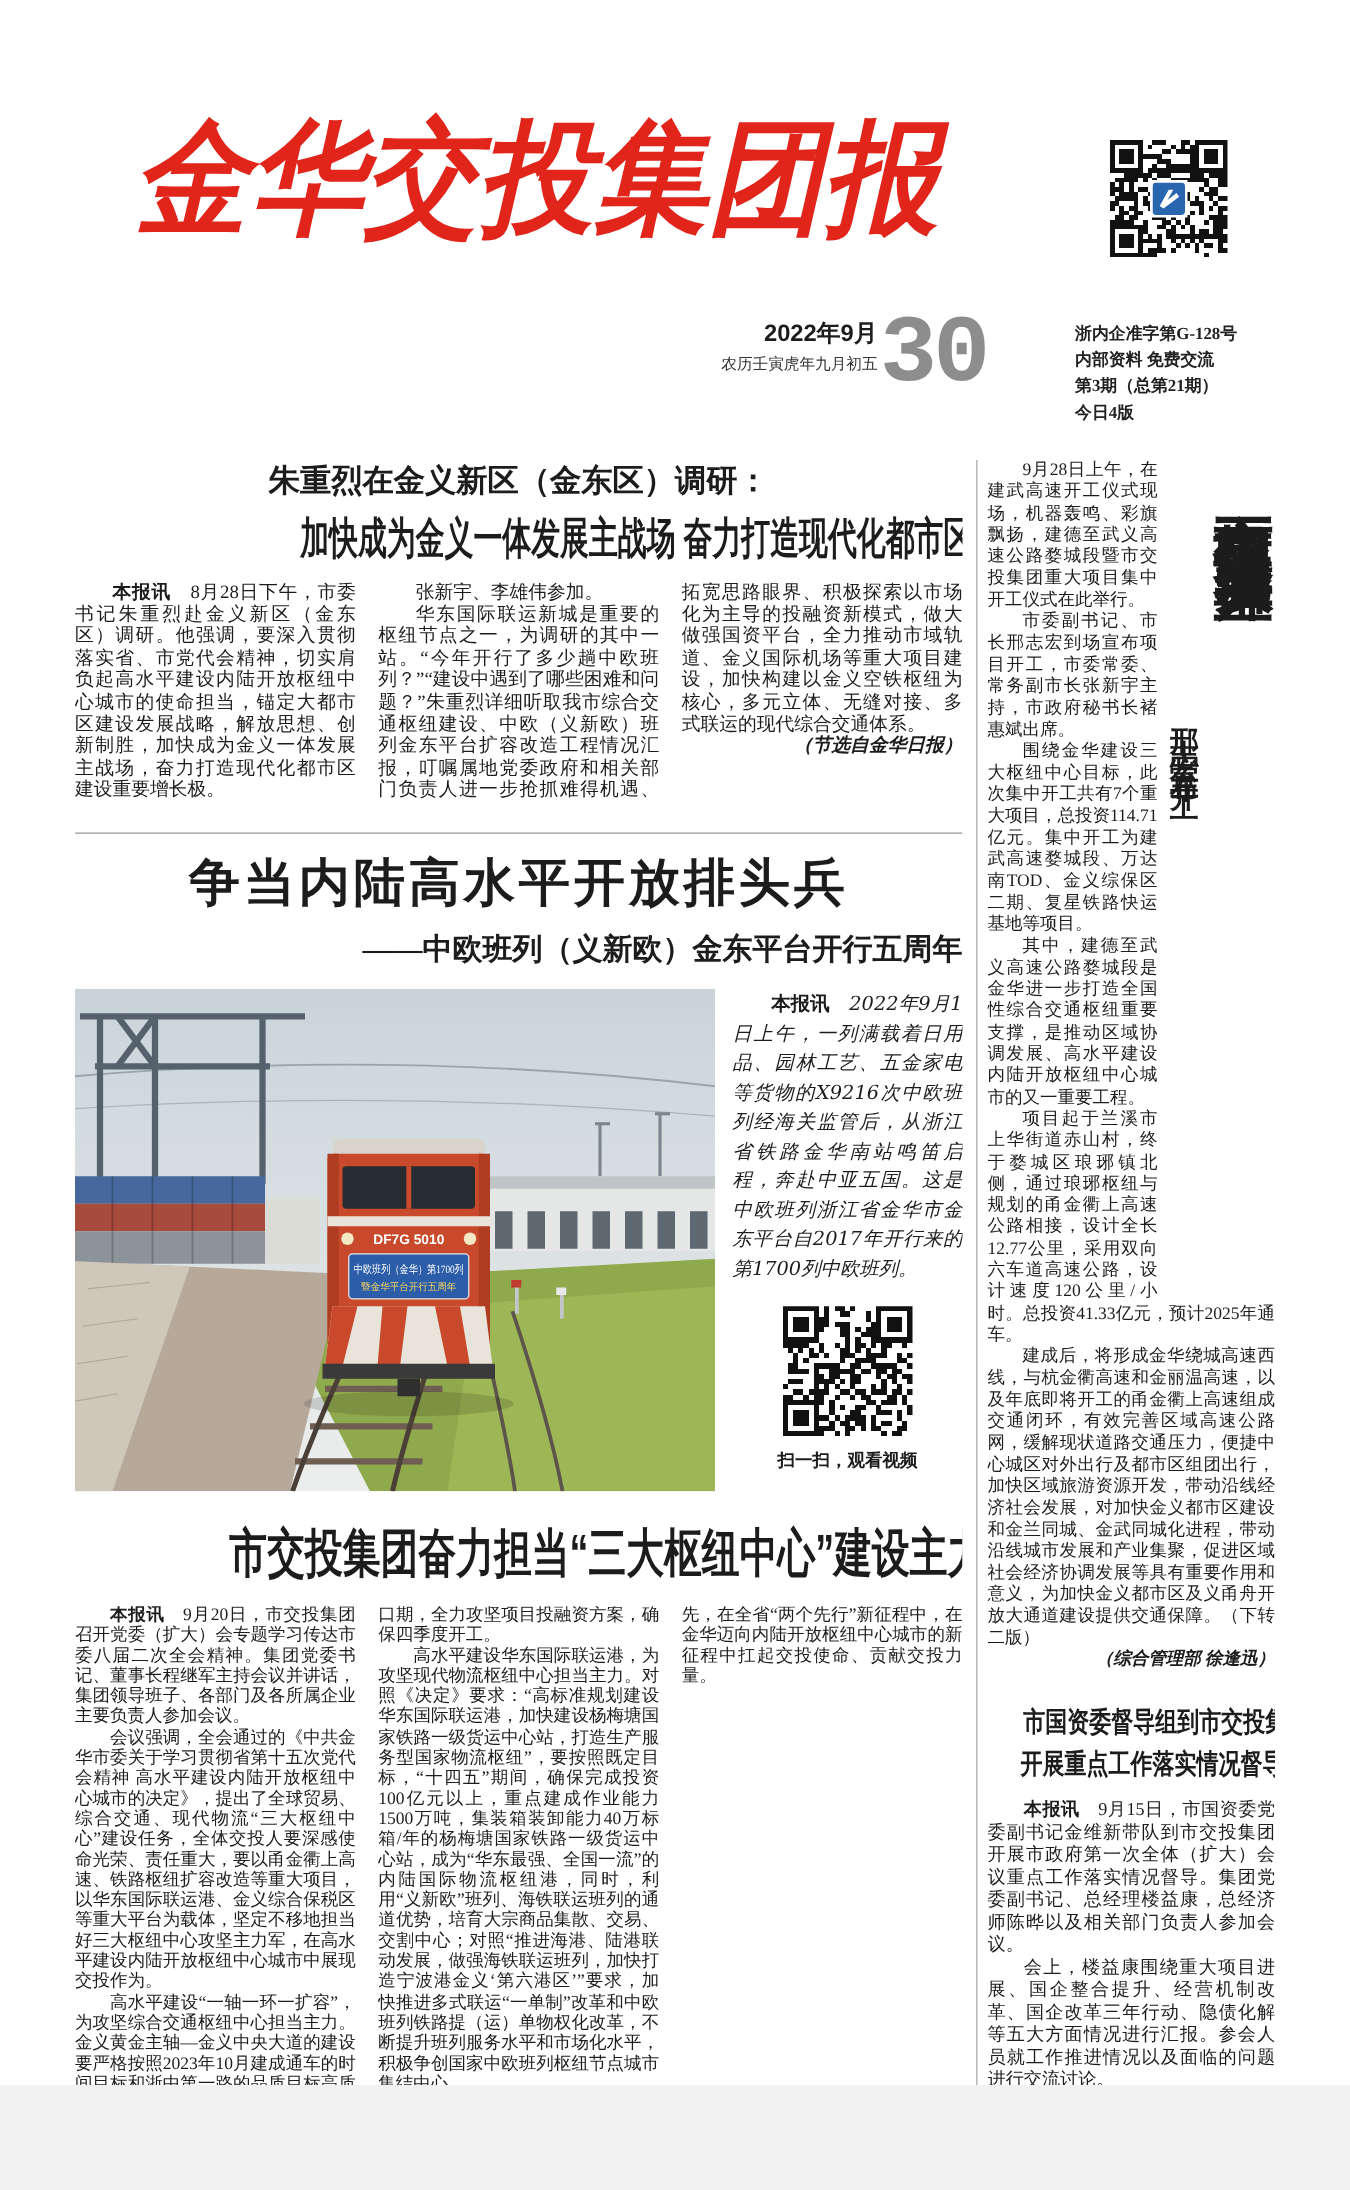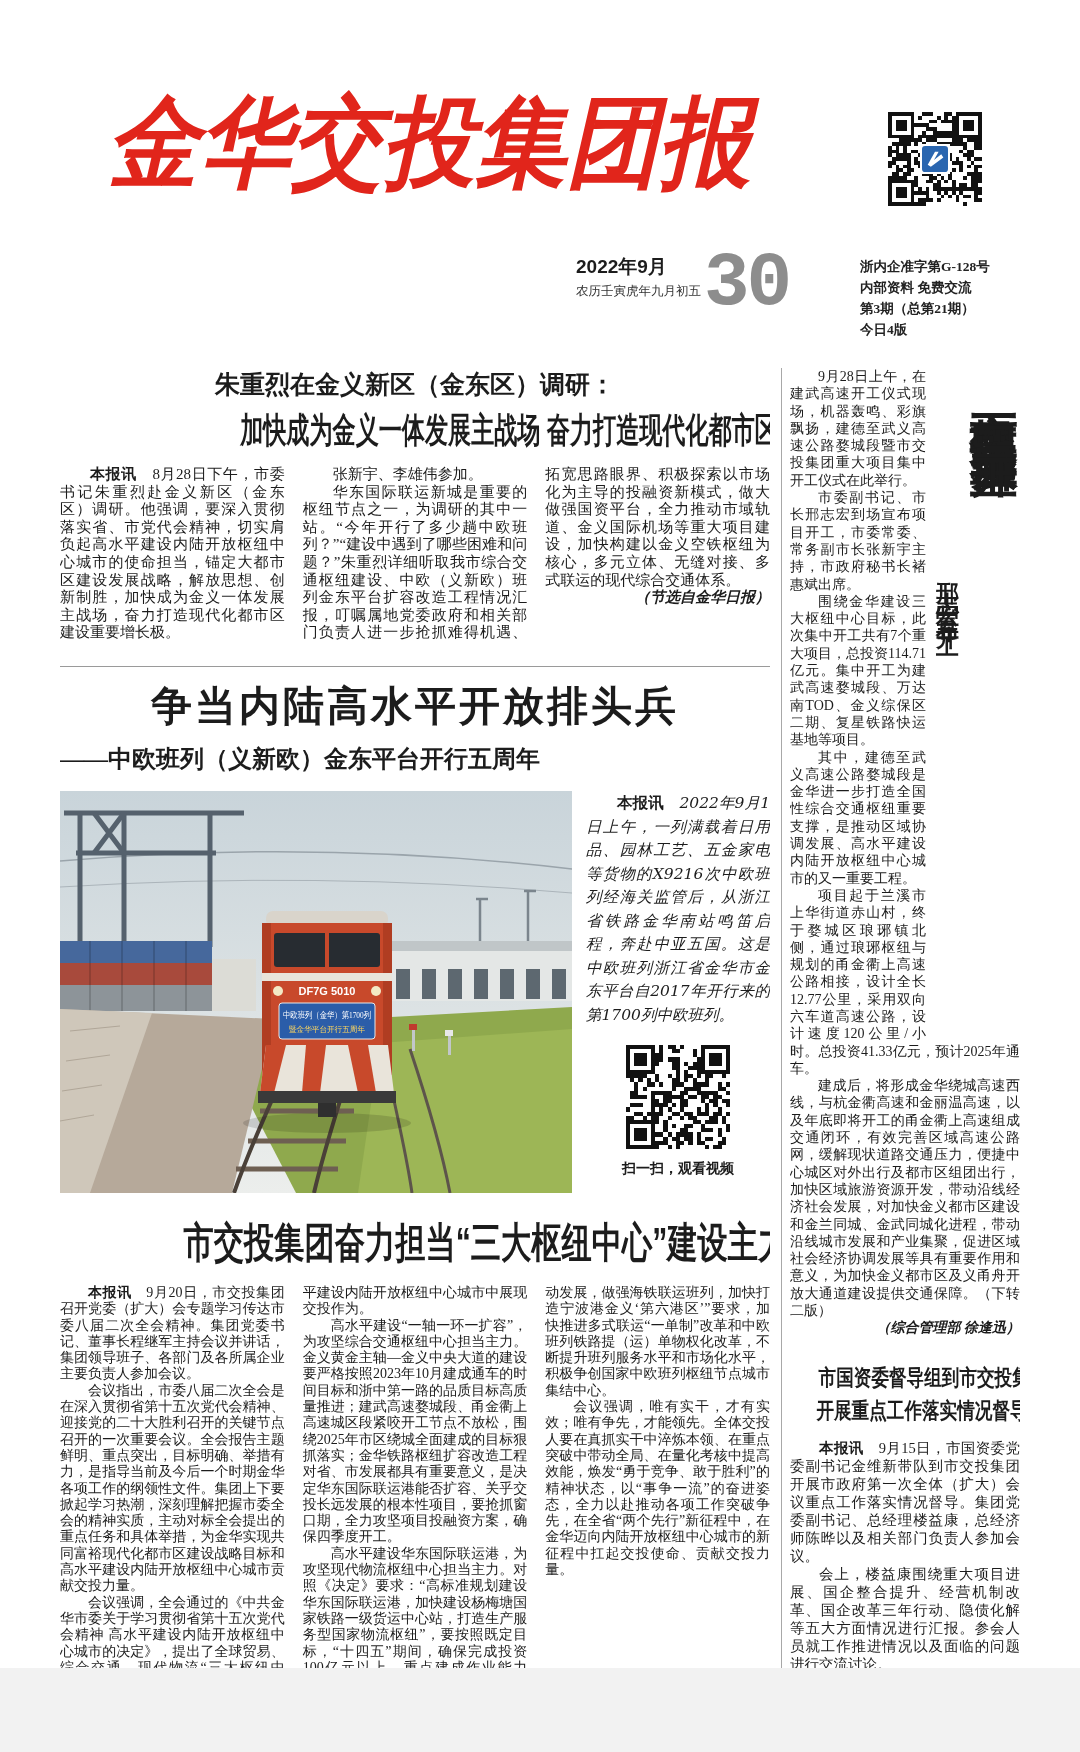--- a/index.html
+++ b/index.html
@@ -14,21 +14,21 @@
   .qr-top{left:828px;top:112px;}
   .qr-box svg{width:100%;height:100%;display:block;}
   .qr-logo{position:absolute;left:50%;top:50%;width:26px;height:26px;transform:translate(-50%,-50%);
            background:#fff;padding:2px;}
   .pubinfo{position:absolute;left:800px;top:256px;font-family:"Liberation Serif",serif;
            font-size:13.5px;font-weight:bold;line-height:21px;color:#222;white-space:nowrap;}
   .pub-row{position:absolute;left:0;top:250px;display:flex;align-items:center;gap:12px;}
   .logo-mark{width:46px;height:46px;display:block;}
   .publisher{font-family:"Liberation Sans",sans-serif;font-weight:bold;font-size:19px;}
   .url{font-family:"Liberation Sans",sans-serif;font-size:19px;color:#111;}
-  .date-block{position:absolute;left:516px;top:254px;width:126px;text-align:left;}
+  .date-block{position:absolute;left:516px;top:254px;width:126px;text-align:right;}
   .date-month{font-family:"Liberation Sans",sans-serif;font-weight:bold;font-size:19px;}
   .date-lunar{font-size:12.5px;color:#333;margin-top:3px;white-space:nowrap;}
   .day-num{position:absolute;left:644px;top:246px;font-family:Liberation Mono, monospace;
            font-weight:bold;font-size:76px;line-height:1;color:#8d8d8d;letter-spacing:-3px;}
   .bar-row{position:absolute;left:0;top:338px;width:710px;display:flex;align-items:center;gap:8px;}
   .bar{flex:1;height:9px;background:#787878;}
   .weekday{font-weight:bold;font-size:19px;white-space:nowrap;}
   
   .content-zone{position:absolute;left:60px;top:368px;width:960px;height:1384px;display:flex;overflow:hidden;}
   .main-col{width:710px;margin-right:11px;overflow:hidden;}
@@ -41,21 +41,21 @@
   
   .a1-kicker{text-align:center;font-weight:bold;font-size:25px;margin:0 0 6px 0;}
   .a1-headline{text-align:center;margin-bottom:12px;overflow:hidden;}
   .a1-headline span{display:inline-block;font-family:"Liberation Sans",sans-serif;font-weight:bold;
                     font-size:35px;white-space:nowrap;transform:scaleX(.66);transform-origin:center;}
   .a1-body{height:188px;column-count:3;column-gap:18px;column-fill:auto;
            font-size:15px;line-height:17.6px;overflow:hidden;}
   .hr1{height:1px;background:#9a9a9a;margin:12px 0 12px 0;}
   
   .a2-title{text-align:center;font-weight:bold;font-size:41px;letter-spacing:3px;}
-  .a2-subtitle{text-align:left;font-weight:bold;font-size:24px;margin-top:9px;}
+  .a2-subtitle{text-align:right;font-weight:bold;font-size:24px;margin-top:9px;}
   .a2-row{display:flex;gap:14px;margin-top:16px;height:404px;}
   .photo{width:512px;height:402px;flex:none;}
   .photo svg{width:100%;height:100%;display:block;}
   .a2-text{flex:1;font-size:15.5px;line-height:23.5px;font-style:italic;
            font-family:"DejaVu Serif",serif;}
   .a2-qr{position:relative;width:104px;height:104px;margin:18px auto 8px auto;}
   .a2-caption{text-align:center;font-family:"Liberation Sans",sans-serif;font-weight:bold;
               font-size:14px;font-style:normal;}
   
   .a3-headline{text-align:center;margin-top:20px;overflow:hidden;}
@@ -908,21 +908,20 @@
           </div>
           <div class="a2-caption">扫一扫，观看视频</div>
         </div>
       </div>
 
       <div class="a3-headline">
         <span>市交投集团奋力担当“三大枢纽中心”建设主力军</span>
       </div>
       <div class="a3-body">
           <p class="para"><b class="lead">本报讯　</b>9月20日，市交投集团召开党委（扩大）会专题学习传达市委八届二次全会精神。集团党委书记、董事长程继军主持会议并讲话，集团领导班子、各部门及各所属企业主要负责人参加会议。</p>
-          <p class="para">会议指出，市委八届二次全会是在深入贯彻省第十五次党代会精神、迎接党的二十大胜利召开的关键节点召开的一次重要会议。全会报告主题鲜明、重点突出，目标明确、举措有力，是指导当前及今后一个时期金华各项工作的纲领性文件。集团上下要掀起学习热潮，深刻理解把握市委全会的精神实质，主动对标全会提出的重点任务和具体举措，为金华实现共同富裕现代化都市区建设战略目标和高水平建设内陆开放枢纽中心城市贡献交投力量。</p>
           <p class="para">会议强调，全会通过的《中共金华市委关于学习贯彻省第十五次党代会精神 高水平建设内陆开放枢纽中心城市的决定》，提出了全球贸易、综合交通、现代物流“三大枢纽中心”建设任务，全体交投人要深感使命光荣、责任重大，要以甬金衢上高速、铁路枢纽扩容改造等重大项目，以华东国际联运港、金义综合保税区等重大平台为载体，坚定不移地担当好三大枢纽中心攻坚主力军，在高水平建设内陆开放枢纽中心城市中展现交投作为。</p>
           <p class="para">高水平建设“一轴一环一扩容”，为攻坚综合交通枢纽中心担当主力。金义黄金主轴—金义中央大道的建设要严格按照2023年10月建成通车的时间目标和浙中第一路的品质目标高质量推进；建武高速婺城段、甬金衢上高速城区段紧咬开工节点不放松，围绕2025年市区绕城全面建成的目标狠抓落实；金华铁路枢纽扩容改造工程对省、市发展都具有重要意义，是决定华东国际联运港能否扩容、关乎交投长远发展的根本性项目，要抢抓窗口期，全力攻坚项目投融资方案，确保四季度开工。</p>
           <p class="para">高水平建设华东国际联运港，为攻坚现代物流枢纽中心担当主力。对照《决定》要求：“高标准规划建设华东国际联运港，加快建设杨梅塘国家铁路一级货运中心站，打造生产服务型国家物流枢纽”，要按照既定目标，“十四五”期间，确保完成投资100亿元以上，重点建成作业能力1500万吨，集装箱装卸能力40万标箱/年的杨梅塘国家铁路一级货运中心站，成为“华东最强、全国一流”的内陆国际物流枢纽港，同时，利用“义新欧”班列、海铁联运班列的通道优势，培育大宗商品集散、交易、交割中心；对照“推进海港、陆港联动发展，做强海铁联运班列，加快打造宁波港金义‘第六港区’”要求，加快推进多式联运“一单制”改革和中欧班列铁路提（运）单物权化改革，不断提升班列服务水平和市场化水平，积极争创国家中欧班列枢纽节点城市集结中心。</p>
           <p class="para">会议强调，唯有实干，才有实效；唯有争先，才能领先。全体交投人要在真抓实干中淬炼本领、在重点突破中带动全局、在量化考核中提高效能，焕发“勇于竞争、敢于胜利”的精神状态，以“事争一流”的奋进姿态，全力以赴推动各项工作突破争先，在全省“两个先行”新征程中，在金华迈向内陆开放枢纽中心城市的新征程中扛起交投使命、贡献交投力量。</p>
         </div>
 
     </div>
 
     <div class="v-rule"></div>
 

